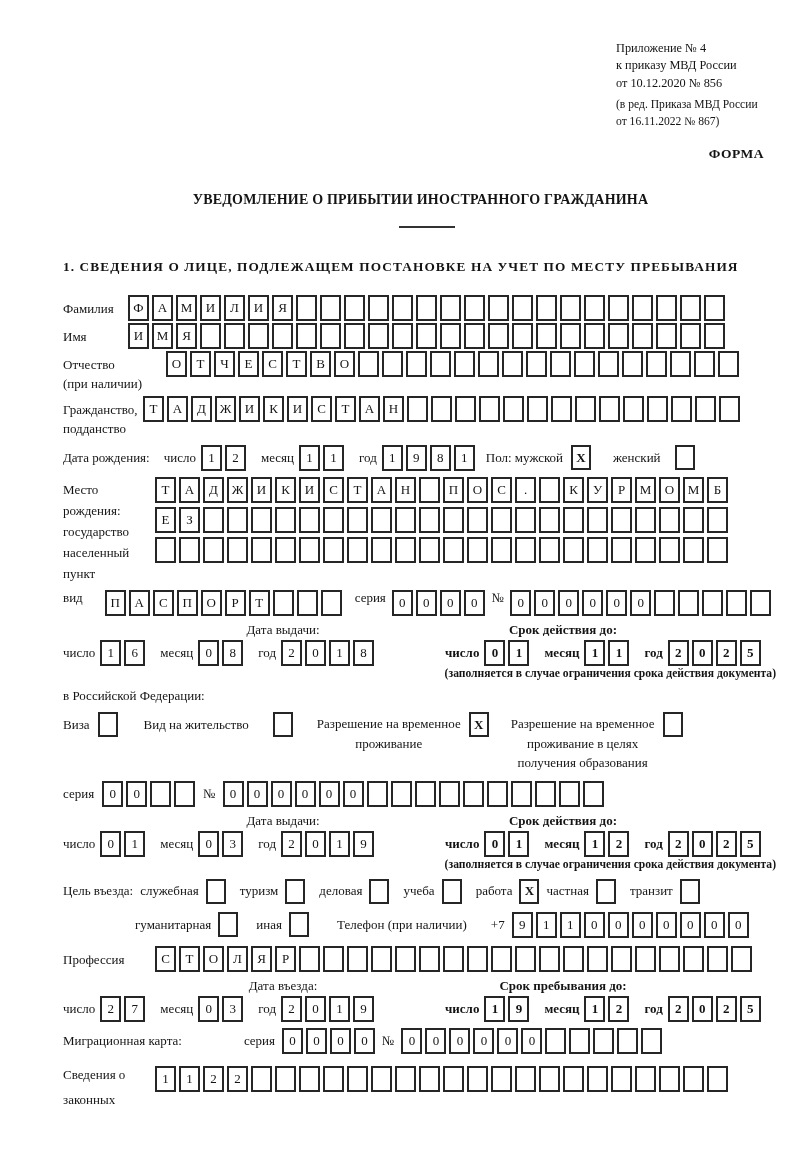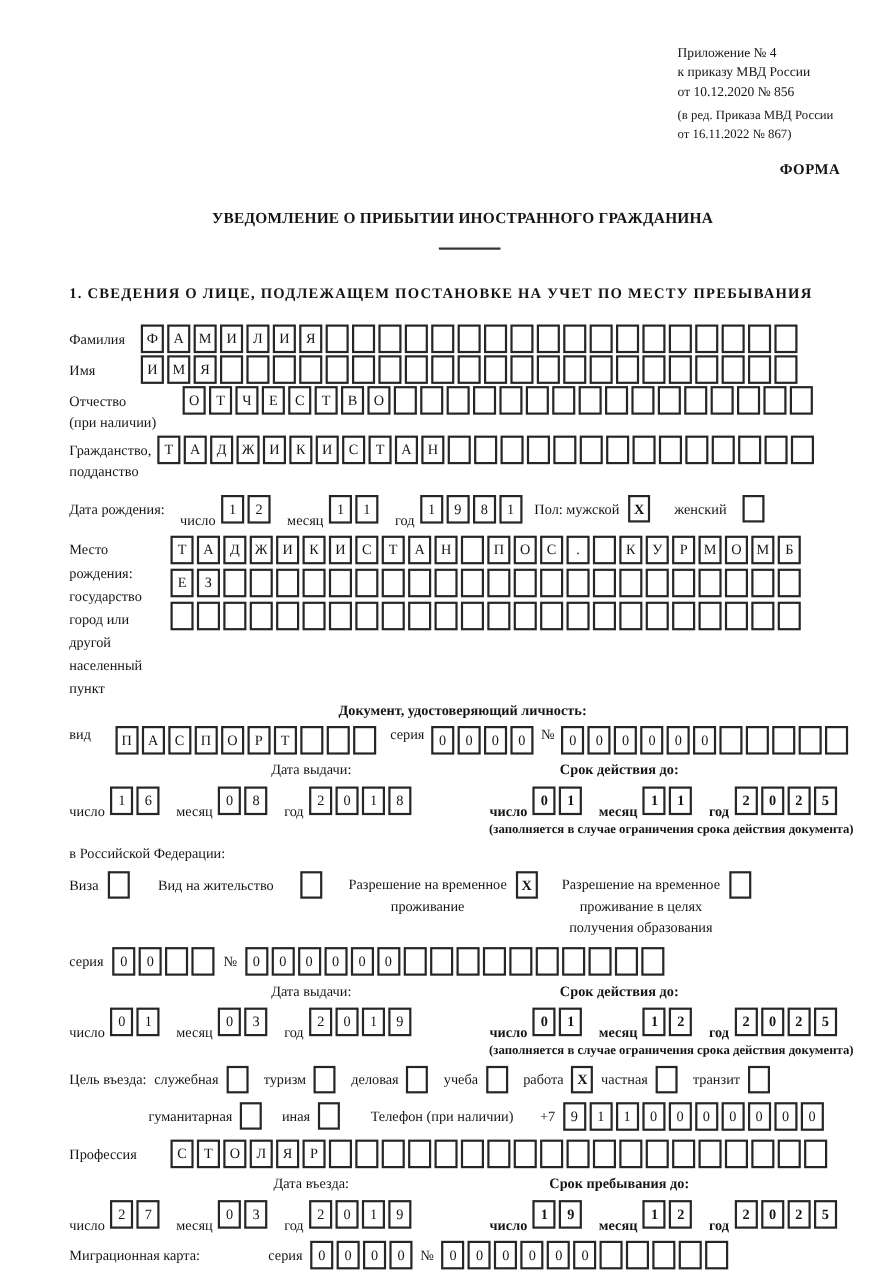--- a/index.html
+++ b/index.html
@@ -41,21 +41,21 @@
   .w65  { width:65px; }
   .w103 { width:103px; }
   .w80  { width:80px; }
   .w92  { width:92px; }
   .mt6  { margin-top:6px; }
   .mt8  { margin-top:8px; }
   .mt20 { margin-top:20px; }
 
   
   .dategrp { display:inline-flex; align-items:center; }
-  .dlbl { margin-right:5px;margin-top:20px; }
+  .dlbl { margin-right:5px; }
   .gap12 { margin-left:12px; }
   .two-col { display:flex; }
   .col-l { width:340px; flex-shrink:0; }
   .col-r { width:375px; flex-shrink:0;font-weight:bold; }
   .date-cap-l { text-align:center; padding-left:100px; margin-bottom:2px; }
   .date-cap-r { text-align:center; padding-right:55px; margin-bottom:2px; }
   .col-r .dategrp { margin-left:42px; }
   .fill-note { text-align:right; font-size:11.6px; margin-top:1px; padding-right:2px; }
 
   
@@ -251,21 +251,20 @@
     <span style="margin-left:8px; margin-right:8px;">Пол: мужской</span>
     <span class="checkbox">X</span>
     <span style="margin-left:22px; margin-right:14px;">женский</span>
     <span class="checkbox"></span>
   </div>
 
   <div class="frow mt6">
     <div class="flabel w92 lh-tight">
       <div>Место рождения:</div>
       <div>государство</div>
-      <div>город или другой</div>
       <div>населенный пункт</div>
     </div>
     <div class="cellrows">
       <div class="cells">
           <span class="cell">Т</span>
           <span class="cell">А</span>
           <span class="cell">Д</span>
           <span class="cell">Ж</span>
           <span class="cell">И</span>
           <span class="cell">К</span>
@@ -336,21 +335,20 @@
           <span class="cell"></span>
           <span class="cell"></span>
           <span class="cell"></span>
           <span class="cell"></span>
           <span class="cell"></span>
           <span class="cell"></span>
         </div>
     </div>
   </div>
 
-  <div style="text-align:center; font-weight:bold; margin-top:2px;">Документ, удостоверяющий личность:</div>
 
   <div class="frow mt6" style="">
     <span style="margin-right:22px;">вид</span>
     <span class="cells">
         <span class="cell">П</span>
         <span class="cell">А</span>
         <span class="cell">С</span>
         <span class="cell">П</span>
         <span class="cell">О</span>
         <span class="cell">Р</span>

